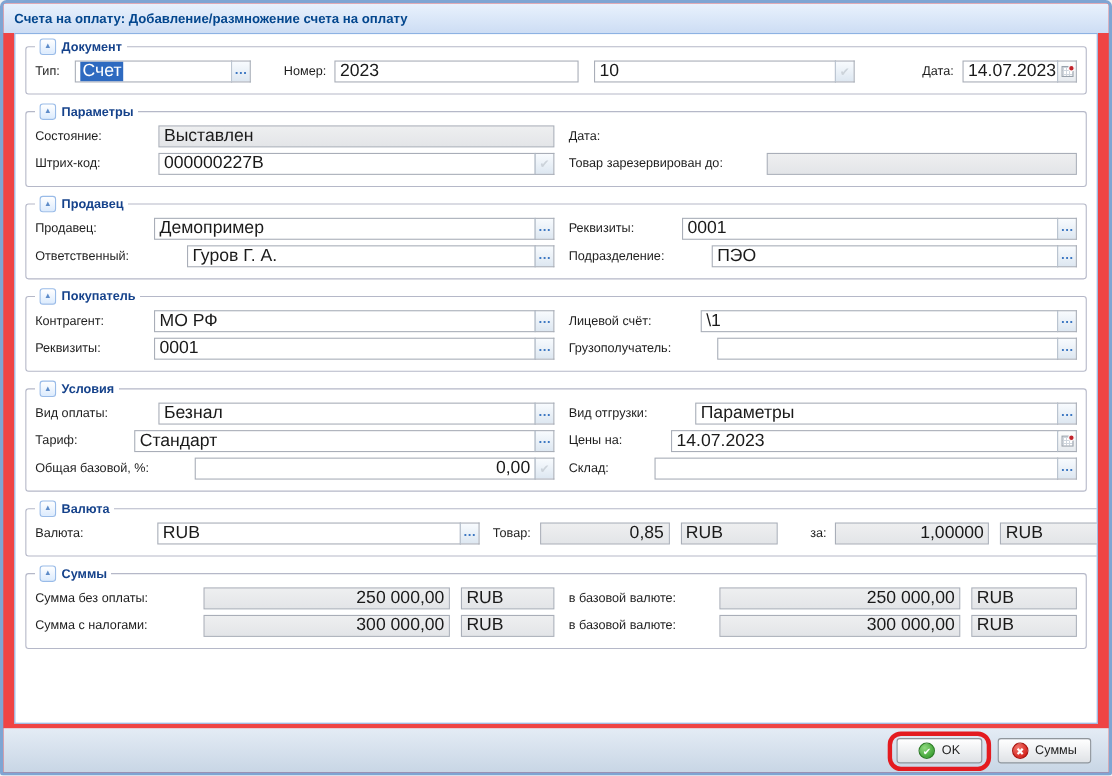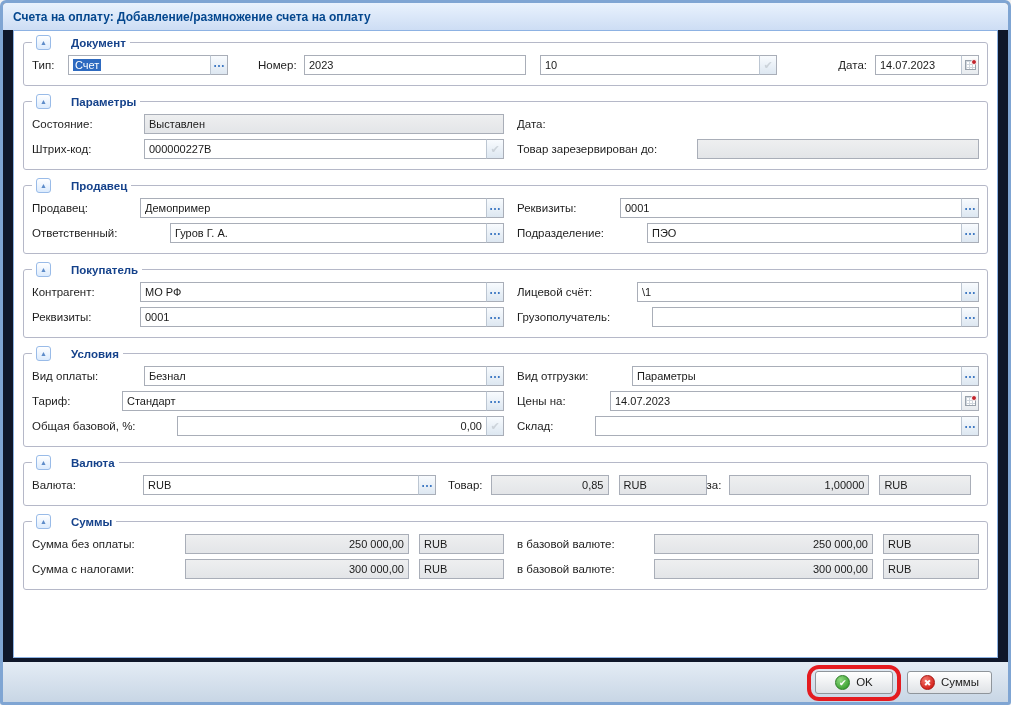--- a/index.html
+++ b/index.html
@@ -1,20 +1,20 @@
 <!DOCTYPE html>
 <html lang="ru"><head>
 <meta charset="utf-8">
 <style>
   * { box-sizing: border-box; }
   html,body { margin:0; padding:0; background:#f2f2f2; }
   .window {
     width:1011px; height:705px;
     border:3px solid #7fa5d3; border-radius:6px 6px 3px 3px;
-    background:#0f172a; overflow:hidden;
+    background:#ef4444; overflow:hidden;
     display:flex; flex-direction:column;
     font-family:"Liberation Sans", sans-serif;
     justify-content:flex-end;
   }
   .titlebar {
     flex:0 0 27px; display:flex; align-items:center; padding:0 10px;
     background:linear-gradient(#e9f2fd,#cdddf4);
     font-size:12px; font-weight:bold; color:#04478e;
   }
   .tabstrip {
@@ -30,36 +30,36 @@
   .tab.active { background:#fff; padding-bottom:6px; z-index:3; }
   .panel {
     flex:1; margin:0 10px; border:1px solid #8db2e3; background:#fff;
     padding:2px 0 0; z-index:1; display:flex; flex-direction:column; overflow:hidden;
   }
   fieldset {
     border:1px solid #b5b8c8; border-radius:3px;
     margin:2px 9px 6px; padding:0 8px 5px;
   }
   legend {
-    display:flex; align-items:center; gap:20px; padding:0 4px;
+    display:flex; align-items:center; gap:5px; padding:0 4px;
     font-size:11.5px; font-weight:bold; color:#15428b;
   }
   .toggle {
     width:15px; height:15px; border:1px solid #99bbe8; border-radius:3px;
     background:linear-gradient(#ffffff,#dcebfd); color:#5e8cc9;
     font-size:7px; line-height:13px; text-align:center; cursor:pointer; font-style:normal;
   }
   .frow { display:flex; align-items:center; margin:5px 0; }
   .col-l { width:472px; flex:0 0 auto; display:flex; align-items:center; }
   .col-r { flex:1; margin-left:13px; display:flex; align-items:center; min-width:0; }
   .lbl { font-size:11.5px; color:#1e1e1e; white-space:nowrap; flex:0 0 auto; }
   .fld { display:flex; flex:1; min-width:0; align-items:stretch; }
   .tb {
     flex:1; min-width:0; height:20px; border:1px solid #a9aeb8; background:#fff;
-    font-size:11px; color:#1a1a1a; display:flex; align-items:center;
+    font-size:16px; color:#1a1a1a; display:flex; align-items:center;
     padding:0 4px; overflow:hidden; white-space:nowrap;
   }
   .tb.ro { background:linear-gradient(#eeeff0,#e3e5e8); }
   .tb.num { justify-content:flex-end; }
   .sel { background:#2e6ac0; color:#fff; padding:0 2px; }
   .trig {
     flex:0 0 18px; height:20px; border:1px solid #a9aeb8; border-left:1px solid #bcc6d2;
     margin-left:-1px; background:linear-gradient(#f8fbfe,#dde7f1);
     display:flex; align-items:center; justify-content:center; cursor:pointer;
   }
@@ -404,21 +404,21 @@
         <div class="fld" style="flex:0 0 118px;margin-left:8px">
           <div class="tb ro num">
               <span>0,85</span>
             </div>
         </div>
         <div class="fld" style="flex:0 0 88px;margin-left:10px">
           <div class="tb ro">
               <span>RUB</span>
             </div>
         </div>
-        <span class="lbl" style="">за:</span>
+        <span class="lbl" style="margin-left:30px">за:</span>
         <div class="fld" style="flex:0 0 140px;margin-left:8px">
           <div class="tb ro num">
               <span>1,00000</span>
             </div>
         </div>
         <div class="fld" style="flex:0 0 92px;margin-left:10px">
           <div class="tb ro">
               <span>RUB</span>
             </div>
         </div>

